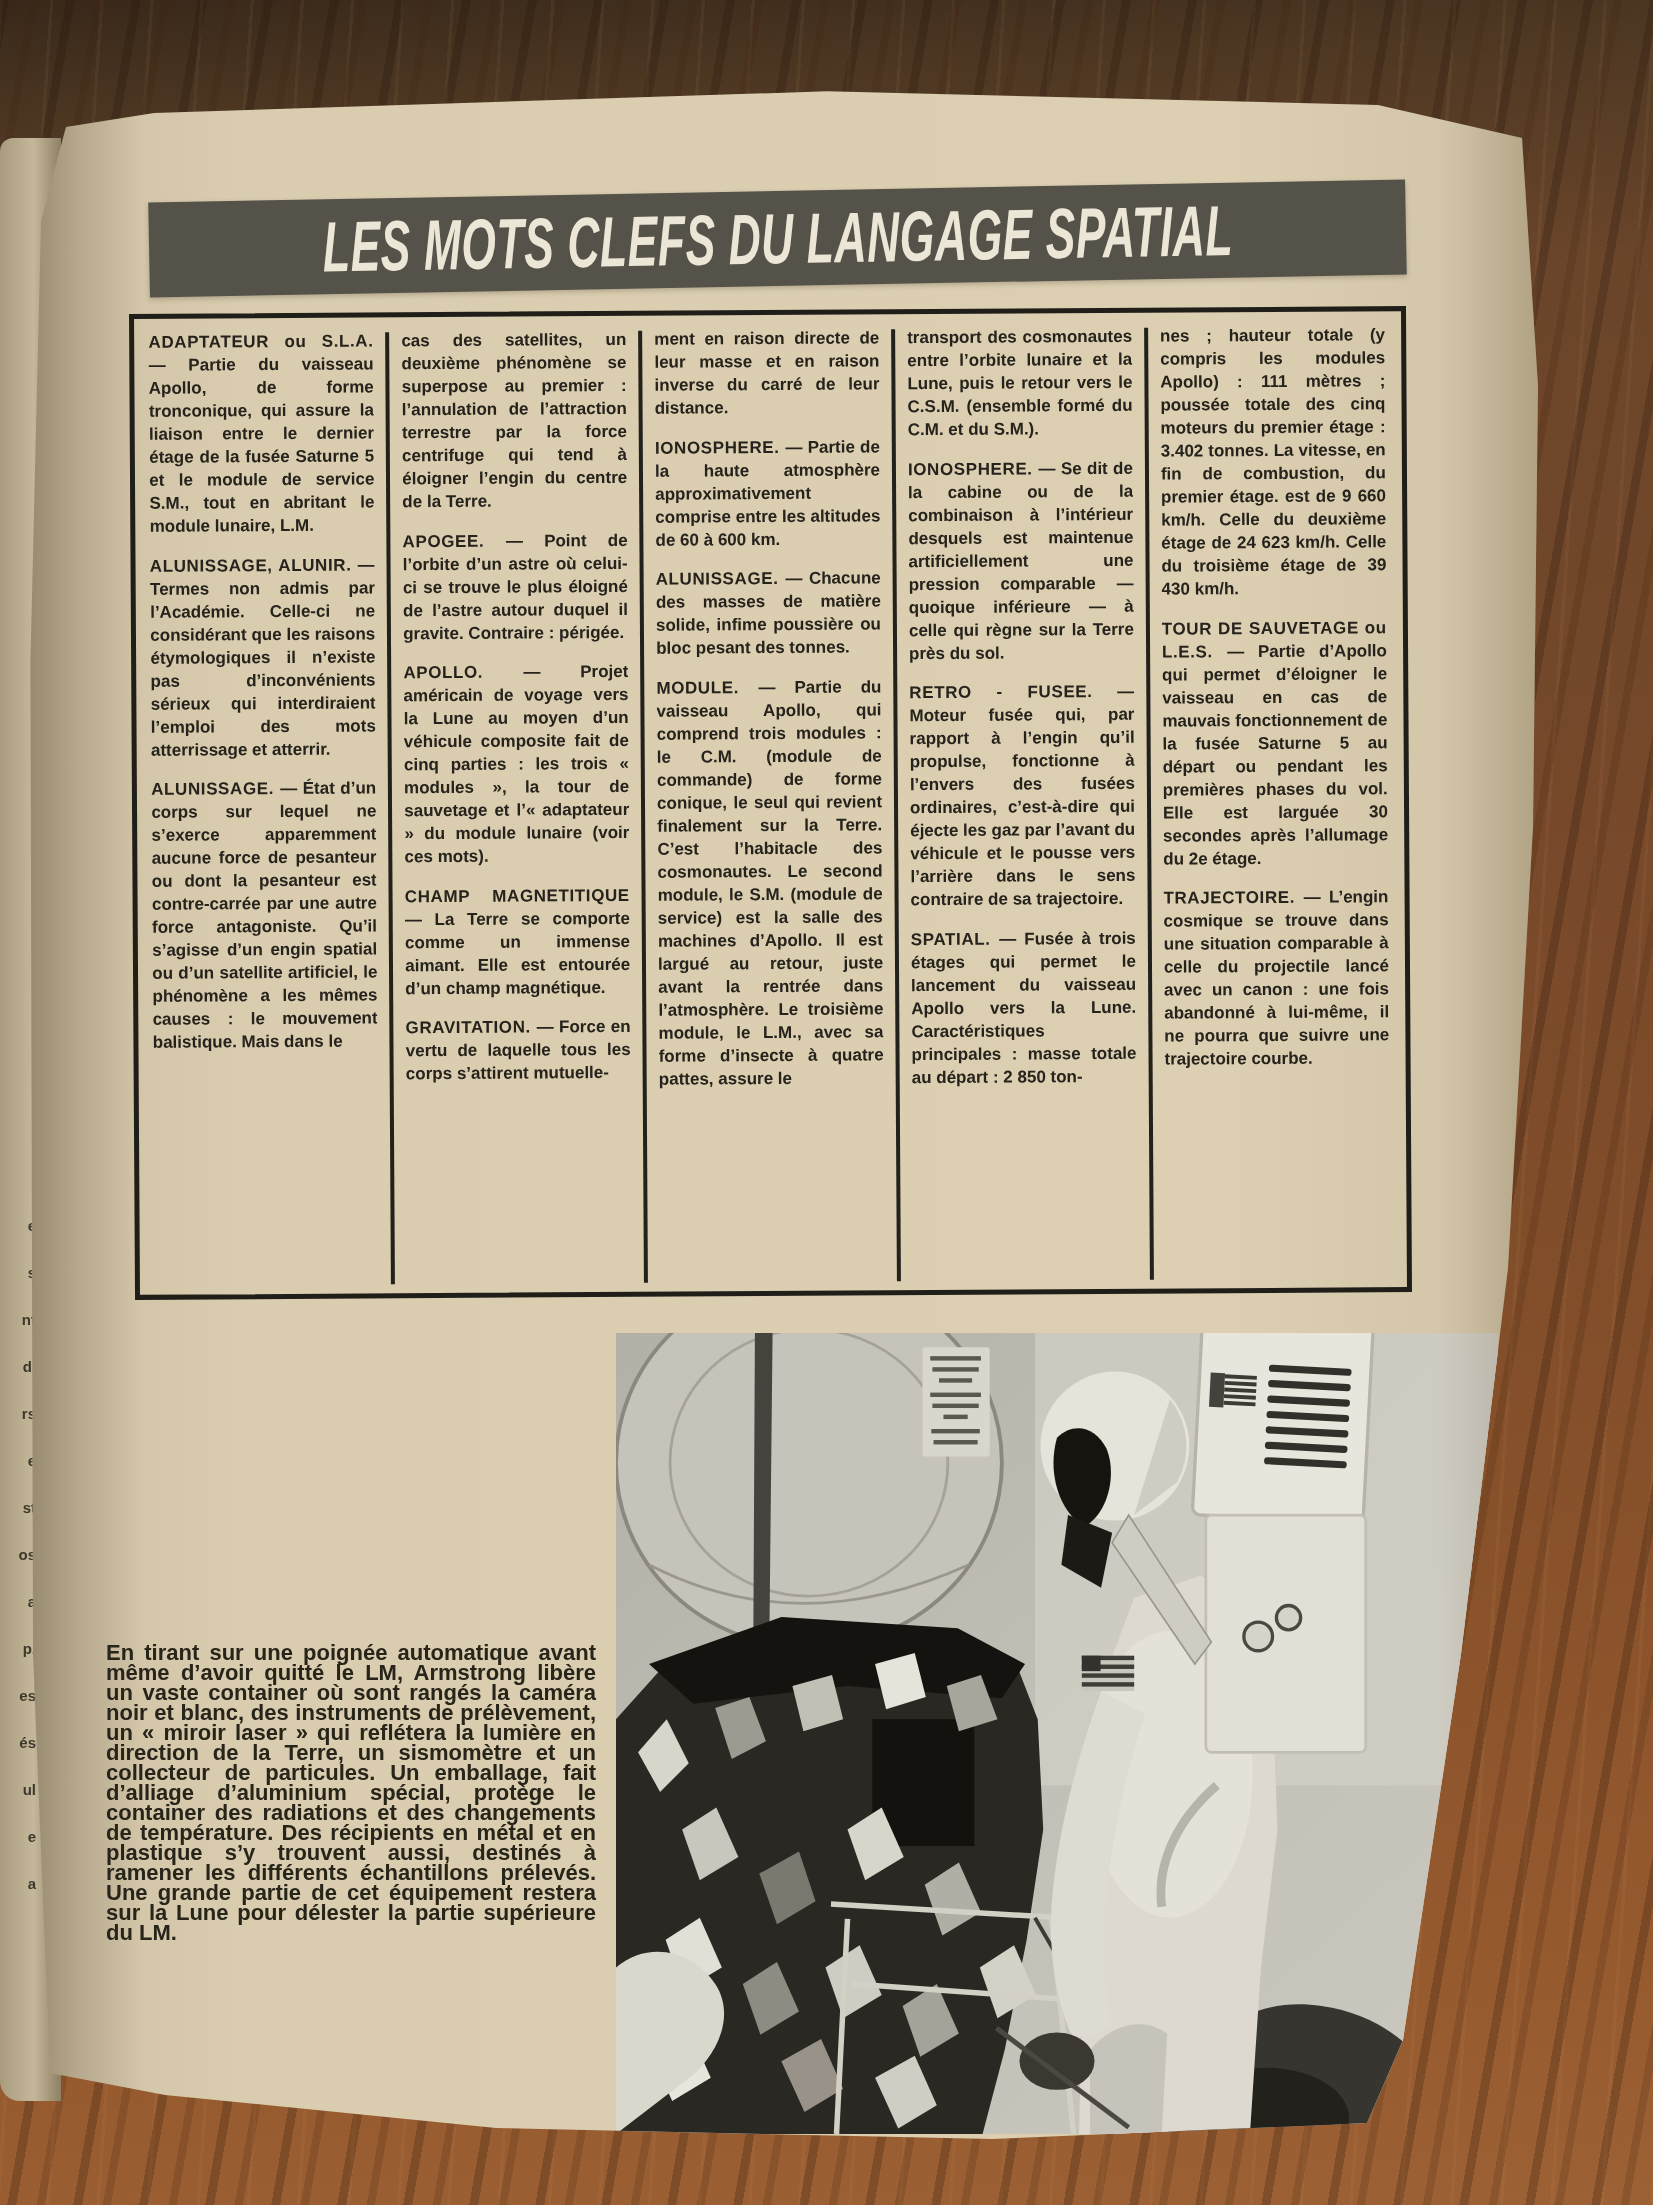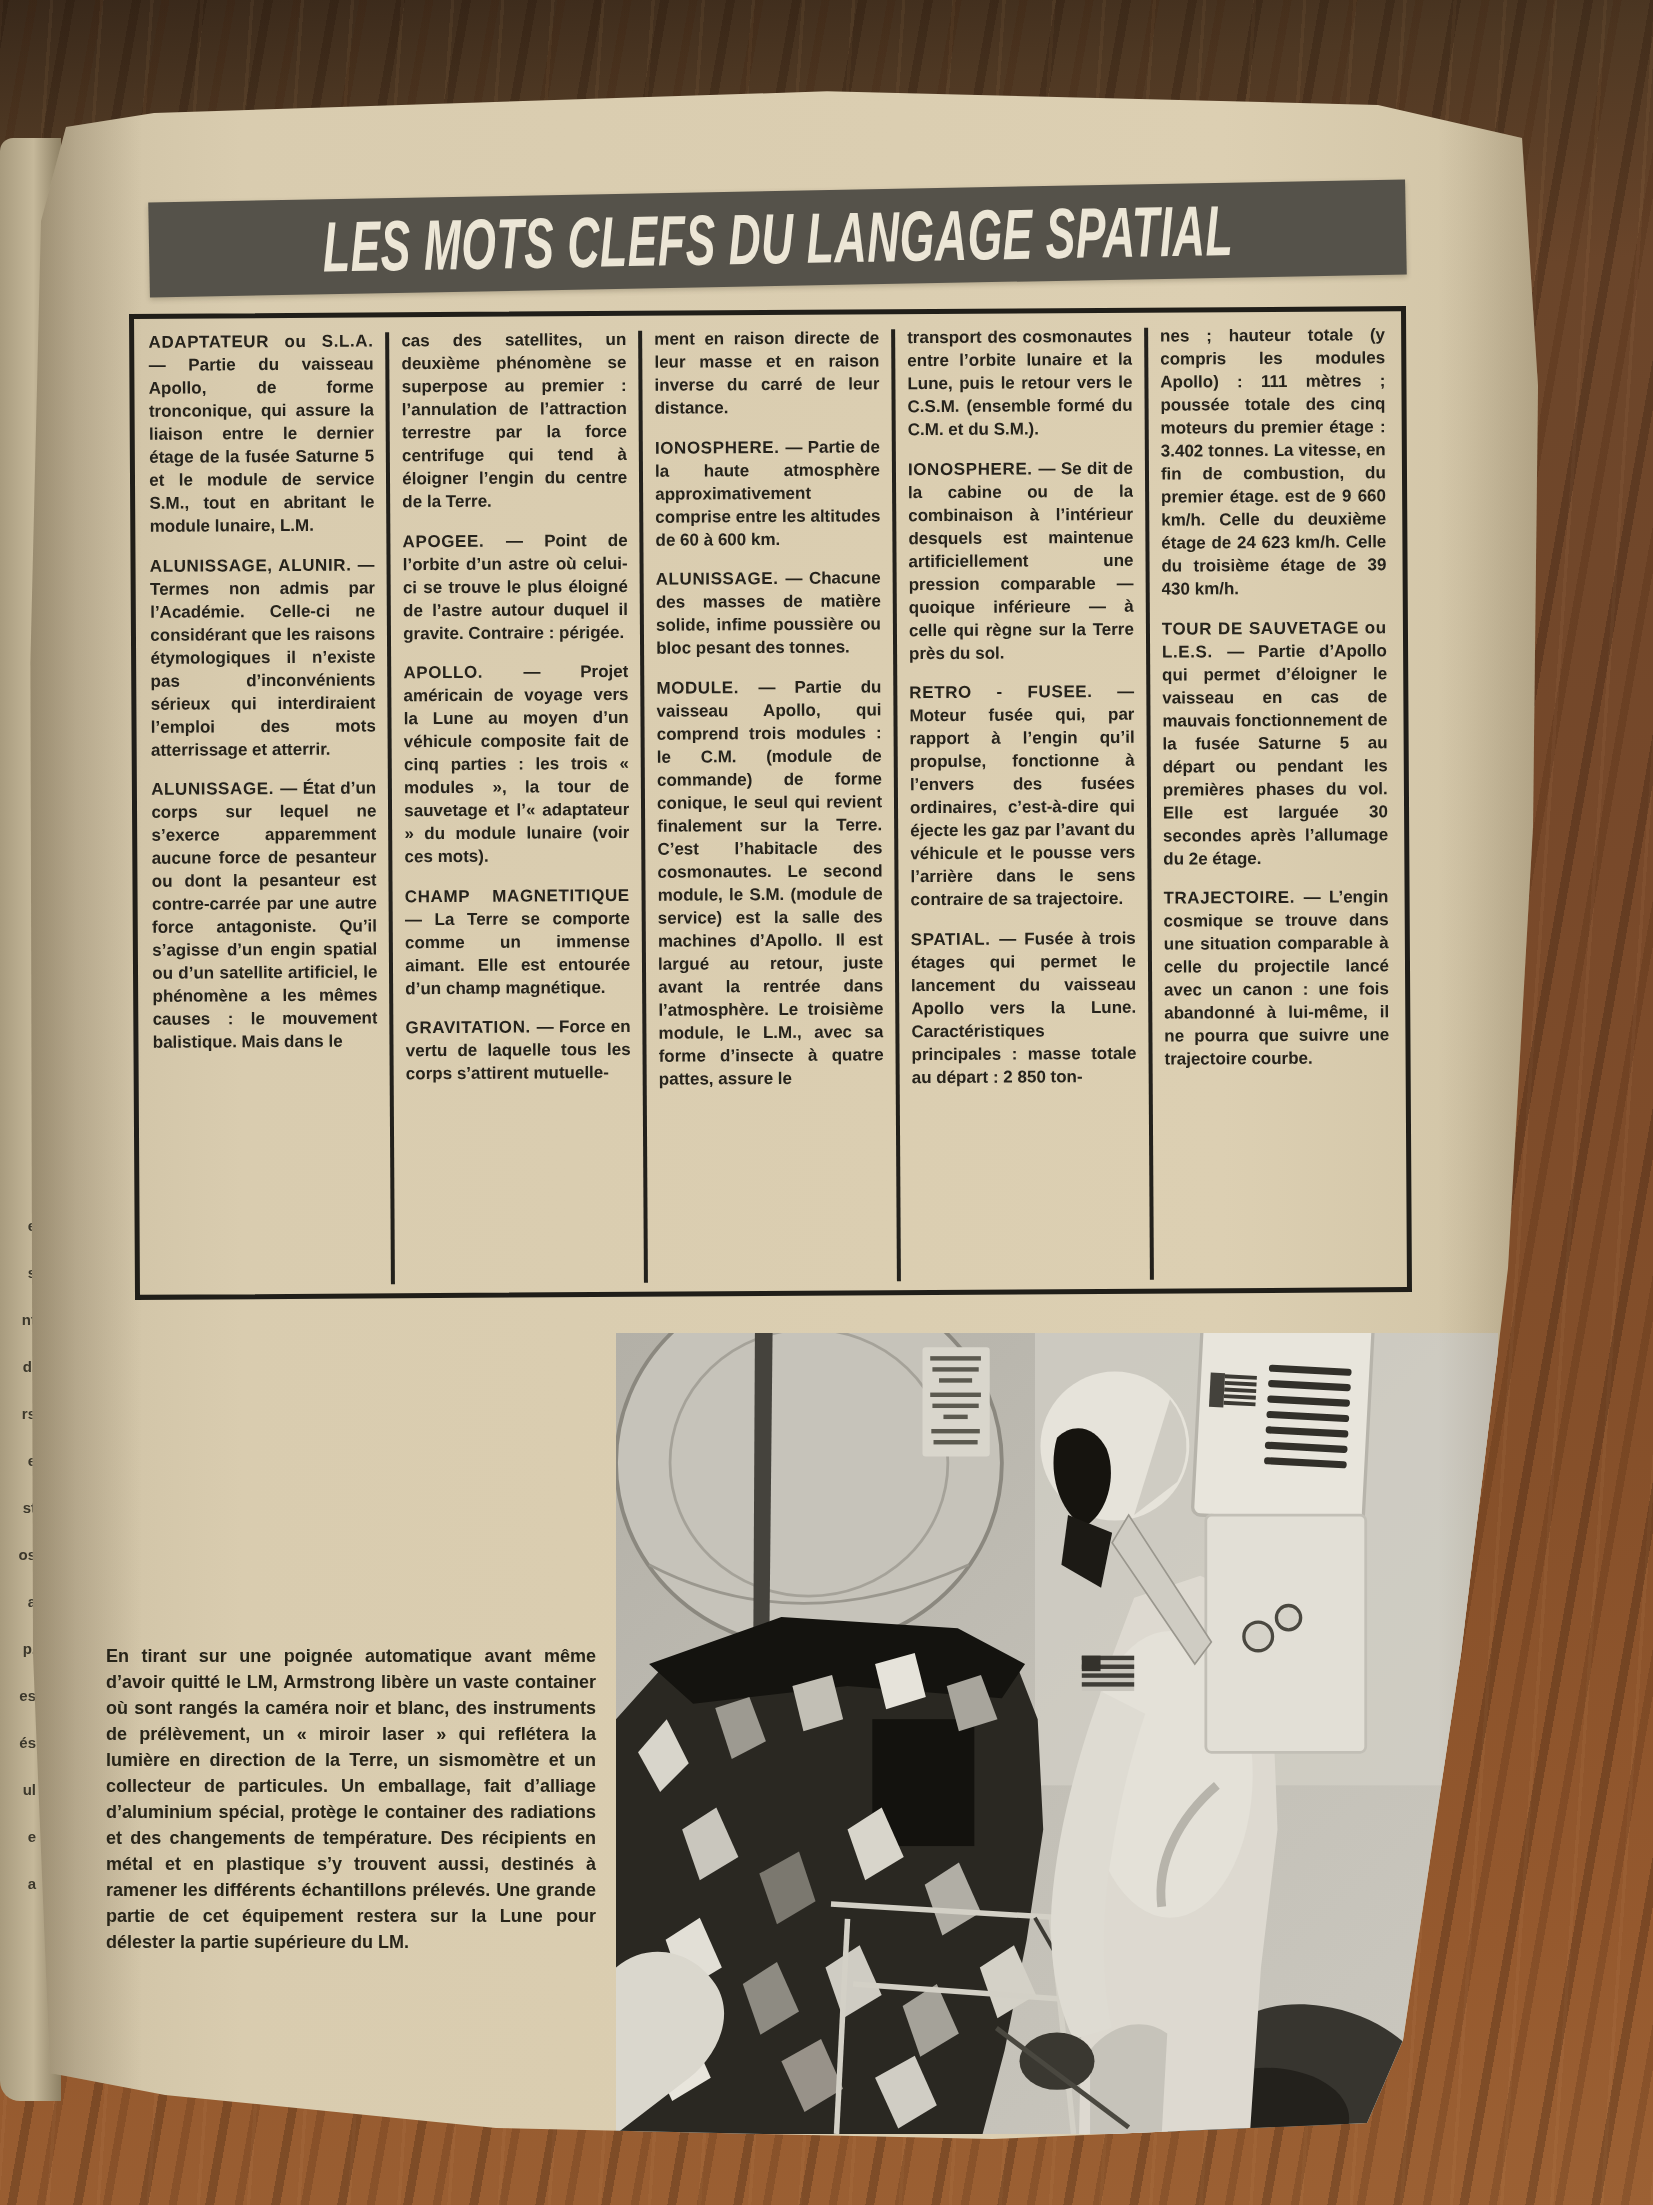--- a/index.html
+++ b/index.html
@@ -56,21 +56,21 @@
   .entry{margin:0 0 16.5px 0;font-size:17px;line-height:23px;font-weight:bold;color:#26231c;text-align:justify;}
   .entry .term{font-weight:800;letter-spacing:0.6px;}
   
   .headline{position:absolute;left:96px;top:1260px;width:540px;}
   .hl-line{
     font-size:57px;line-height:80px;font-weight:bold;color:#1d1b15;
     letter-spacing:-1.1px;white-space:nowrap;transform:scaleX(.8);transform-origin:left center;
   }
   .body-text{
     position:absolute;left:96px;top:1560px;width:490px;
-    font-size:18px;line-height:26px;font-weight:bold;color:#272419;text-align:justify;
+    font-size:22px;line-height:20px;font-weight:bold;color:#272419;text-align:justify;
   }
   
   .photo{position:absolute;left:606px;top:1250px;width:882px;height:801px;}
   .photo svg{display:block;width:100%;height:100%;}
 </style>
 </head>
 <body>
 
 <div class="prevpage">
   <div class="fragcol">

